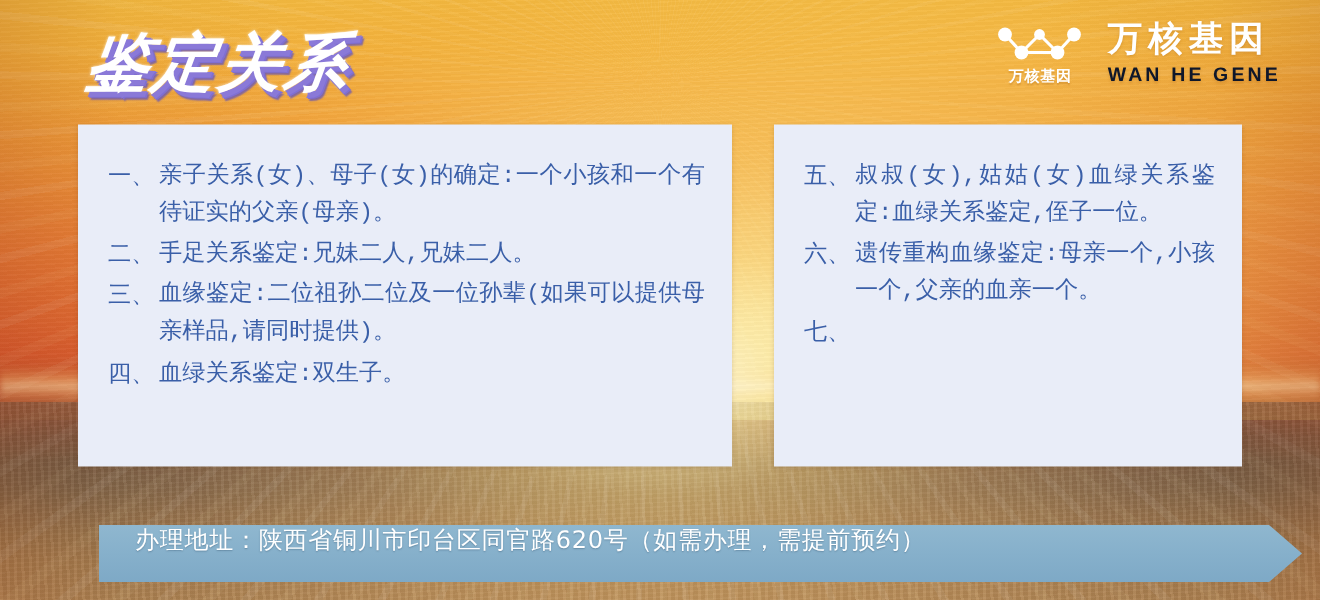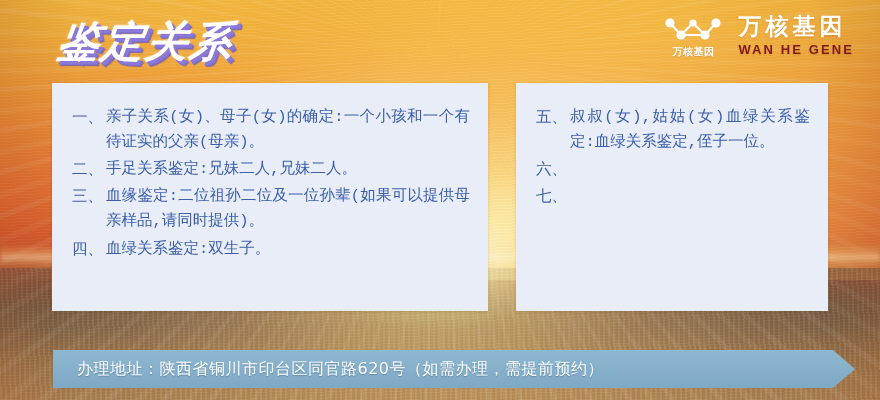--- a/index.html
+++ b/index.html
@@ -221,21 +221,21 @@
     font-weight: 700;
     color: #ffffff;
     letter-spacing: 4px;
     text-shadow: 0 1px 2px rgba(170,100,20,0.35);
   }
   .brand-en {
     margin-top: 5px;
     font-family: "Liberation Sans", sans-serif;
     font-size: 13px;
     font-weight: 700;
-    color: #7f1d1d;
+    color: #0f172a;
     letter-spacing: 2.1px;
     text-shadow: 0 1px 2px rgba(170,100,20,0.3);
   }
 
   
   .cards {
     position: absolute;
     left: 52px;
     top: 83px;
     width: 776px;
@@ -270,27 +270,27 @@
   .item-text {
     flex: 1 1 auto;
     text-align: justify;
     text-justify: inter-character;
     font-family: Liberation Mono, monospace;
   }
 
   
   .footer-banner {
     position: absolute;
-    left: 53px;
+    left: 66px;
     top: 350px;
     width: 802px;
     height: 38px;
     z-index: 6;
     display: flex;
-    align-items: center;
+    align-items: flex-start;
     background: linear-gradient(to bottom, #8fb7cf 0%, #86b0cb 50%, #7ea9c6 100%);
     clip-path: polygon(0 0, calc(100% - 22px) 0, 100% 50%, calc(100% - 22px) 100%, 0 100%);
     box-shadow: 0 1px 3px rgba(70,45,25,0.22);
   }
   .footer-text {
     padding-left: 24px;
     font-family: "DejaVu Sans", "Liberation Sans", sans-serif;
     font-size: 16px;
     color: #ffffff;
     letter-spacing: 0.5px;
@@ -364,20 +364,21 @@
           <span class="item-text">血绿关系鉴定:双生子。</span>
         </div>
       </div>
     <div class="card card-right">
         <div class="item">
           <span class="item-num">五、</span>
           <span class="item-text">叔叔(女),姑姑(女)血绿关系鉴定:血绿关系鉴定,侄子一位。</span>
         </div>
         <div class="item">
           <span class="item-num">六、</span>
+          <span class="item-text">遗传重构血缘鉴定:母亲一个,小孩一个,父亲的血亲一个。</span>
         </div>
         <div class="item">
           <span class="item-num">七、</span>
         </div>
       </div>
   </div>
 
   <div class="footer-banner">
     <div class="footer-text">办理地址：陕西省铜川市印台区同官路620号（如需办理，需提前预约）</div>
   </div>

